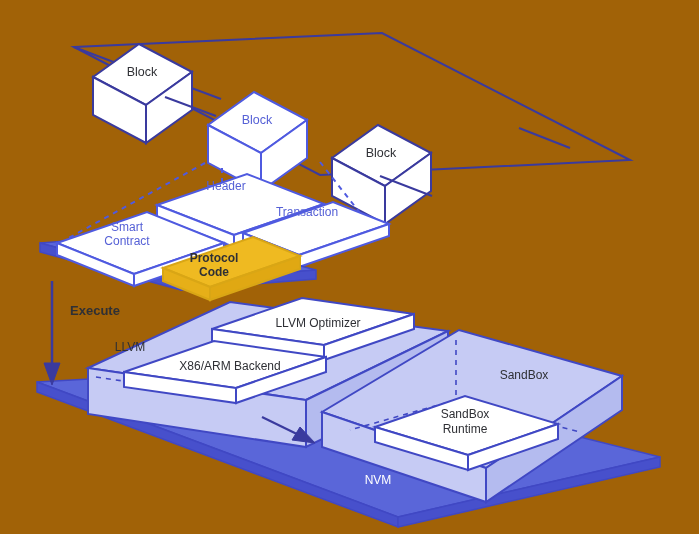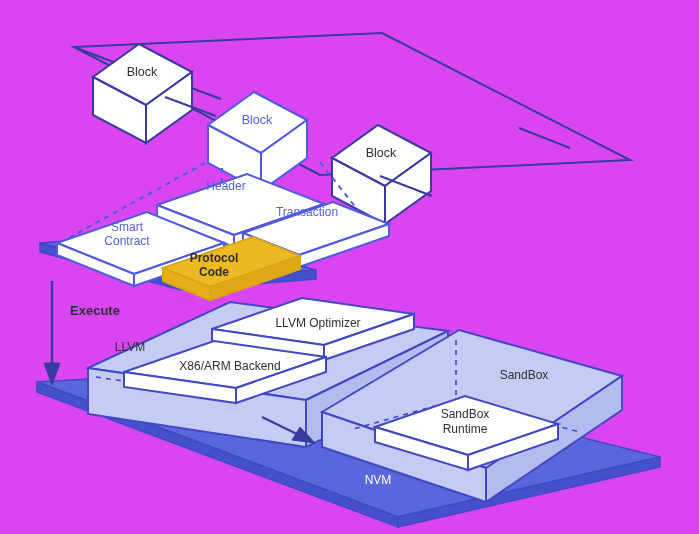--- a/index.html
+++ b/index.html
@@ -1,16 +1,16 @@
 <!DOCTYPE html>
 <html><head>
 <meta charset="utf-8">
 <style>
   html,body{margin:0;padding:0;background:#ffffff;}
-  #stage{position:relative;width:699px;height:534px;background:#d946ef;
+  #stage{position:relative;width:699px;height:534px;background:#a16207;
          font-family:"Liberation Sans", sans-serif;overflow:hidden;}
   svg{display:block;}
   .lbl{font-family:"Liberation Sans", sans-serif;}
 </style>
 </head>
 <body>
 
 <div id="stage">
 <svg width="699" height="534" viewBox="0 0 699 534">
 

